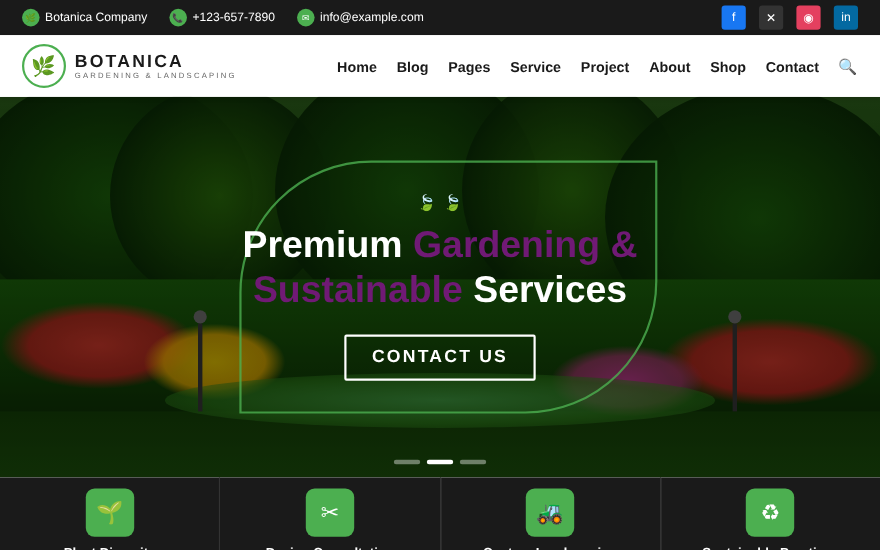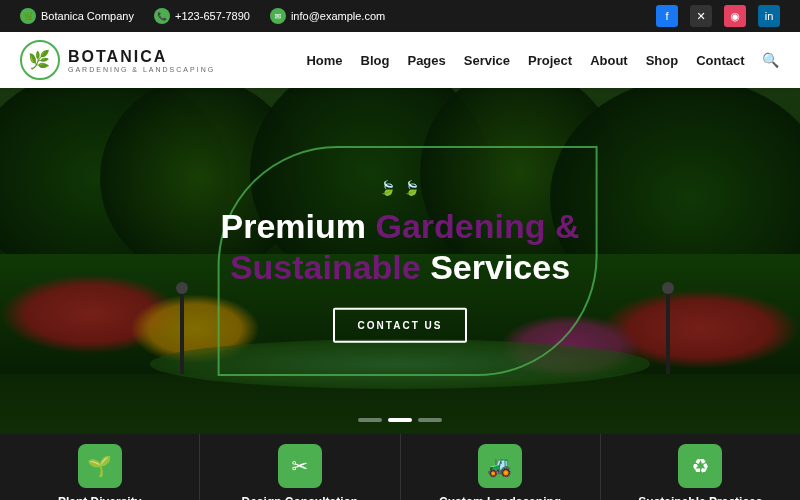--- a/index.html
+++ b/index.html
@@ -103,21 +103,21 @@
       margin-bottom: 20px;
     }
     .hero-title .green { color: #701a75; }
     .hero-title .white { color: #fff; }
 
     .contact-btn {
       background: transparent;
       color: #fff;
       border: 2px solid #fff;
       padding: 10px 23px;
-      font-size: 10px;
+      font-size: 16px;
       font-weight: 700;
       letter-spacing: 2px;
       cursor: pointer;
       text-transform: uppercase;
       border-radius: 2px;
     }
 
     
     .hero-border-box {
       position: absolute;

